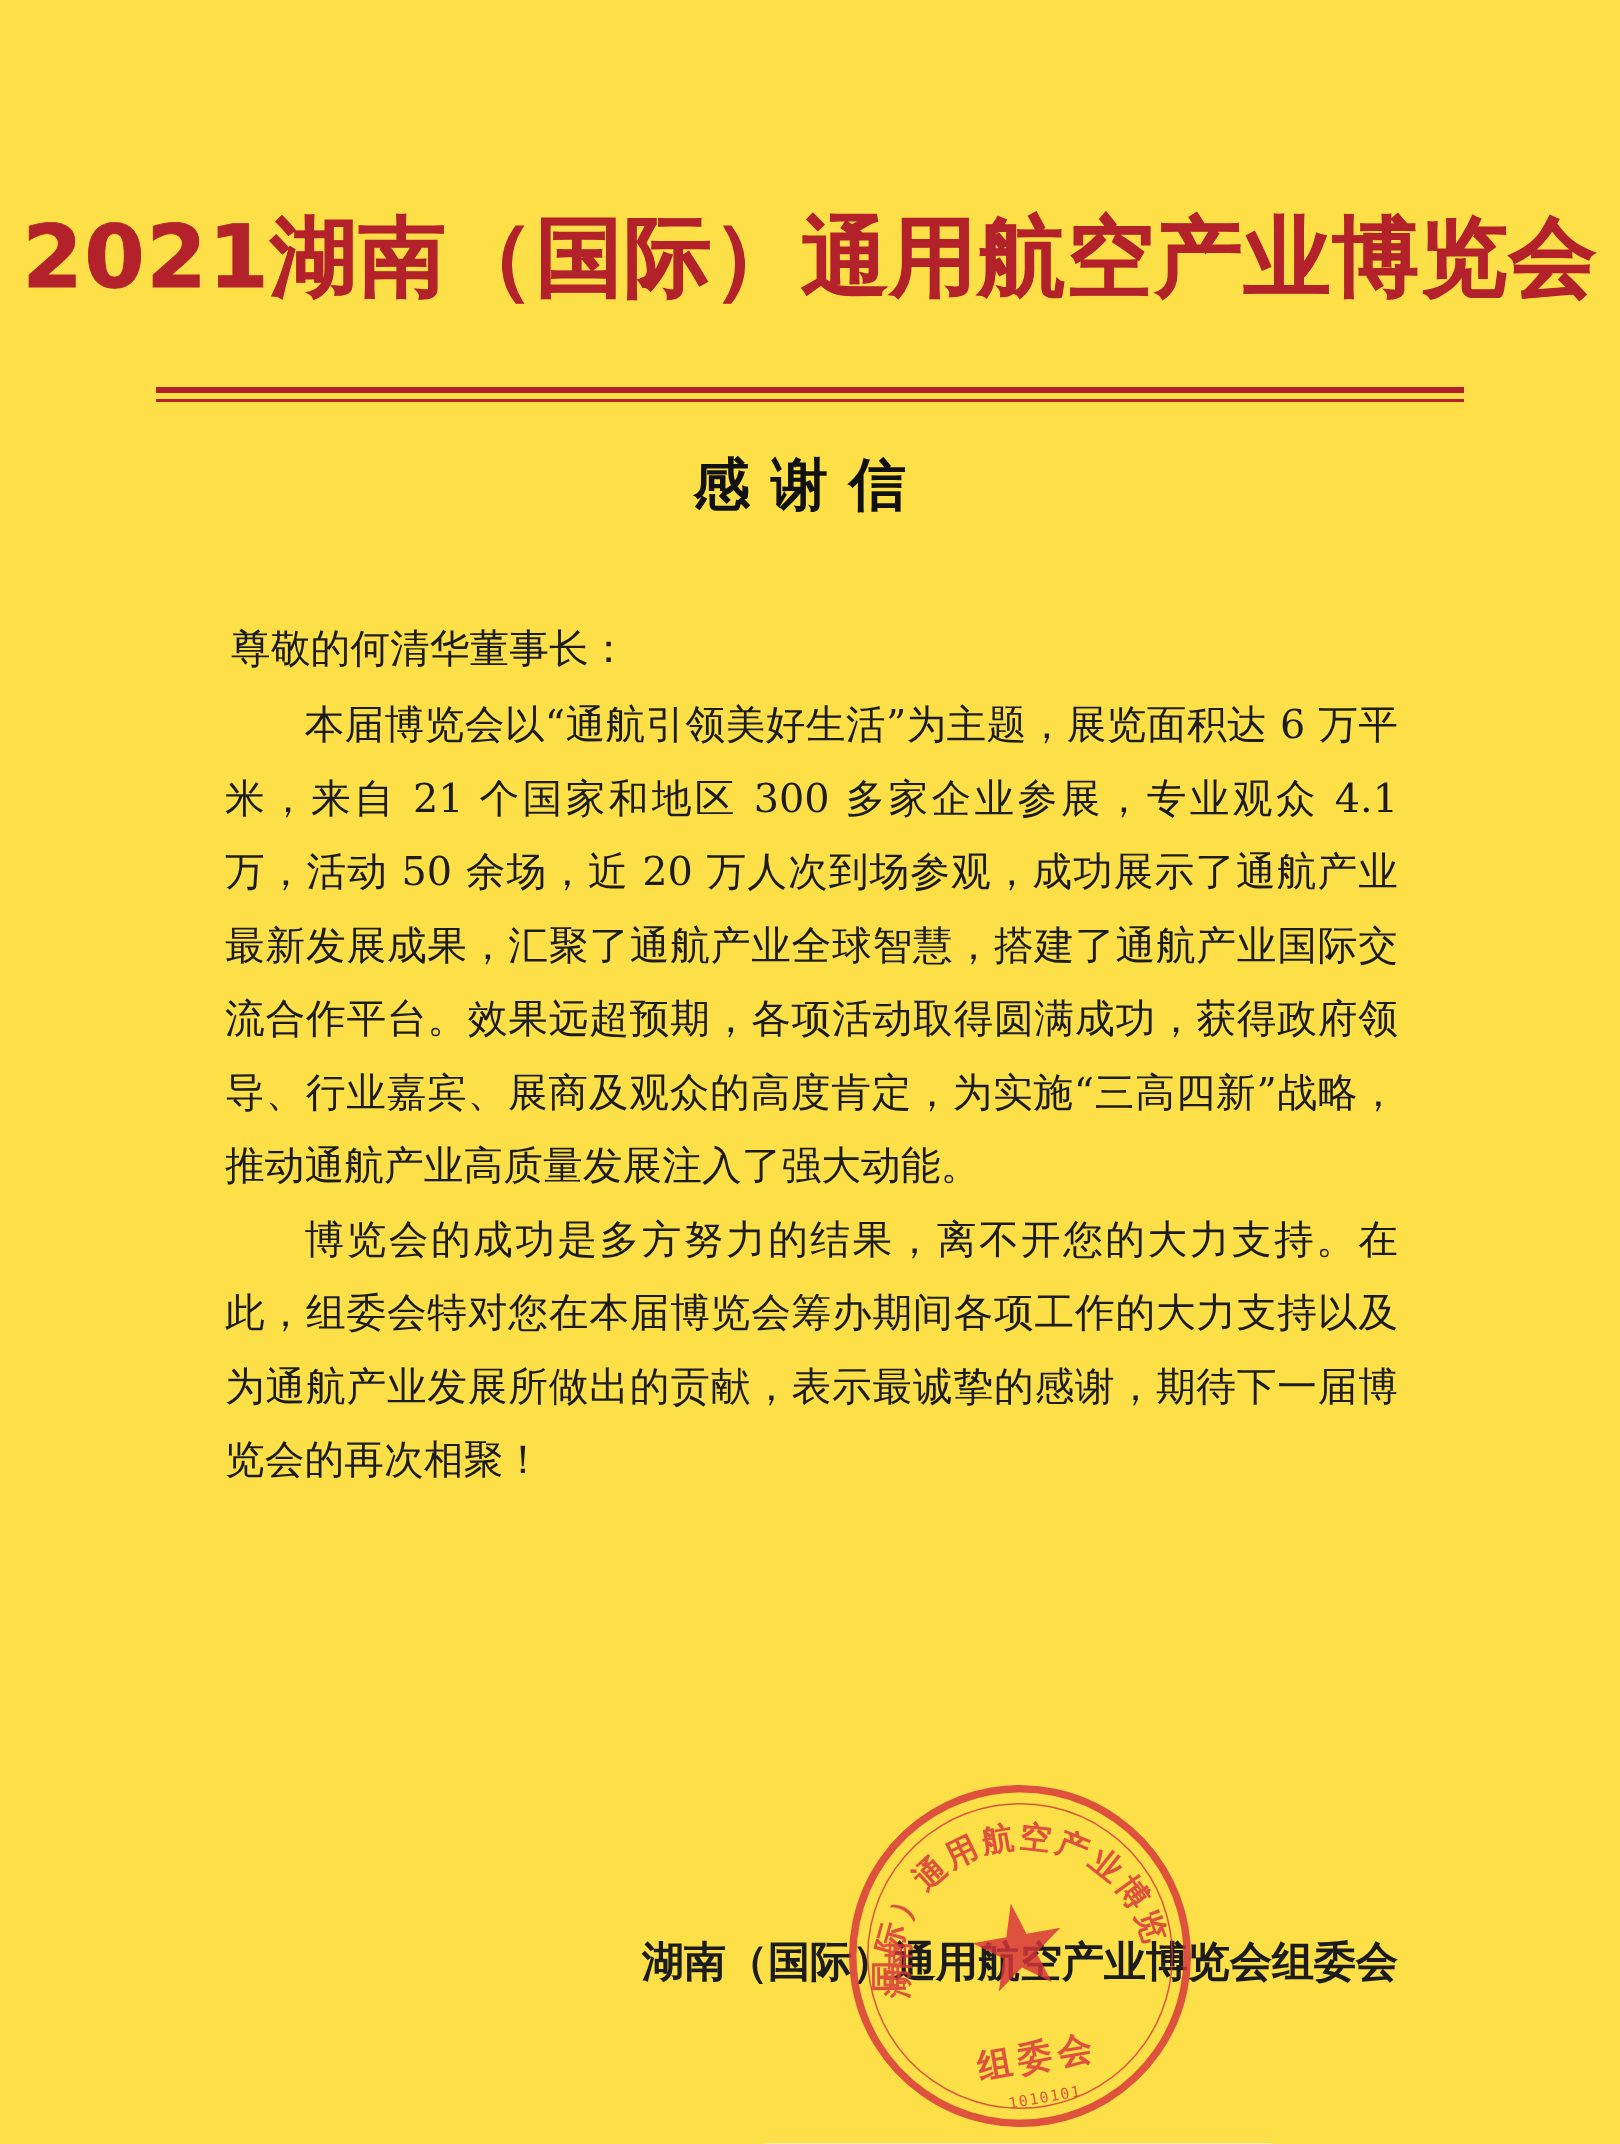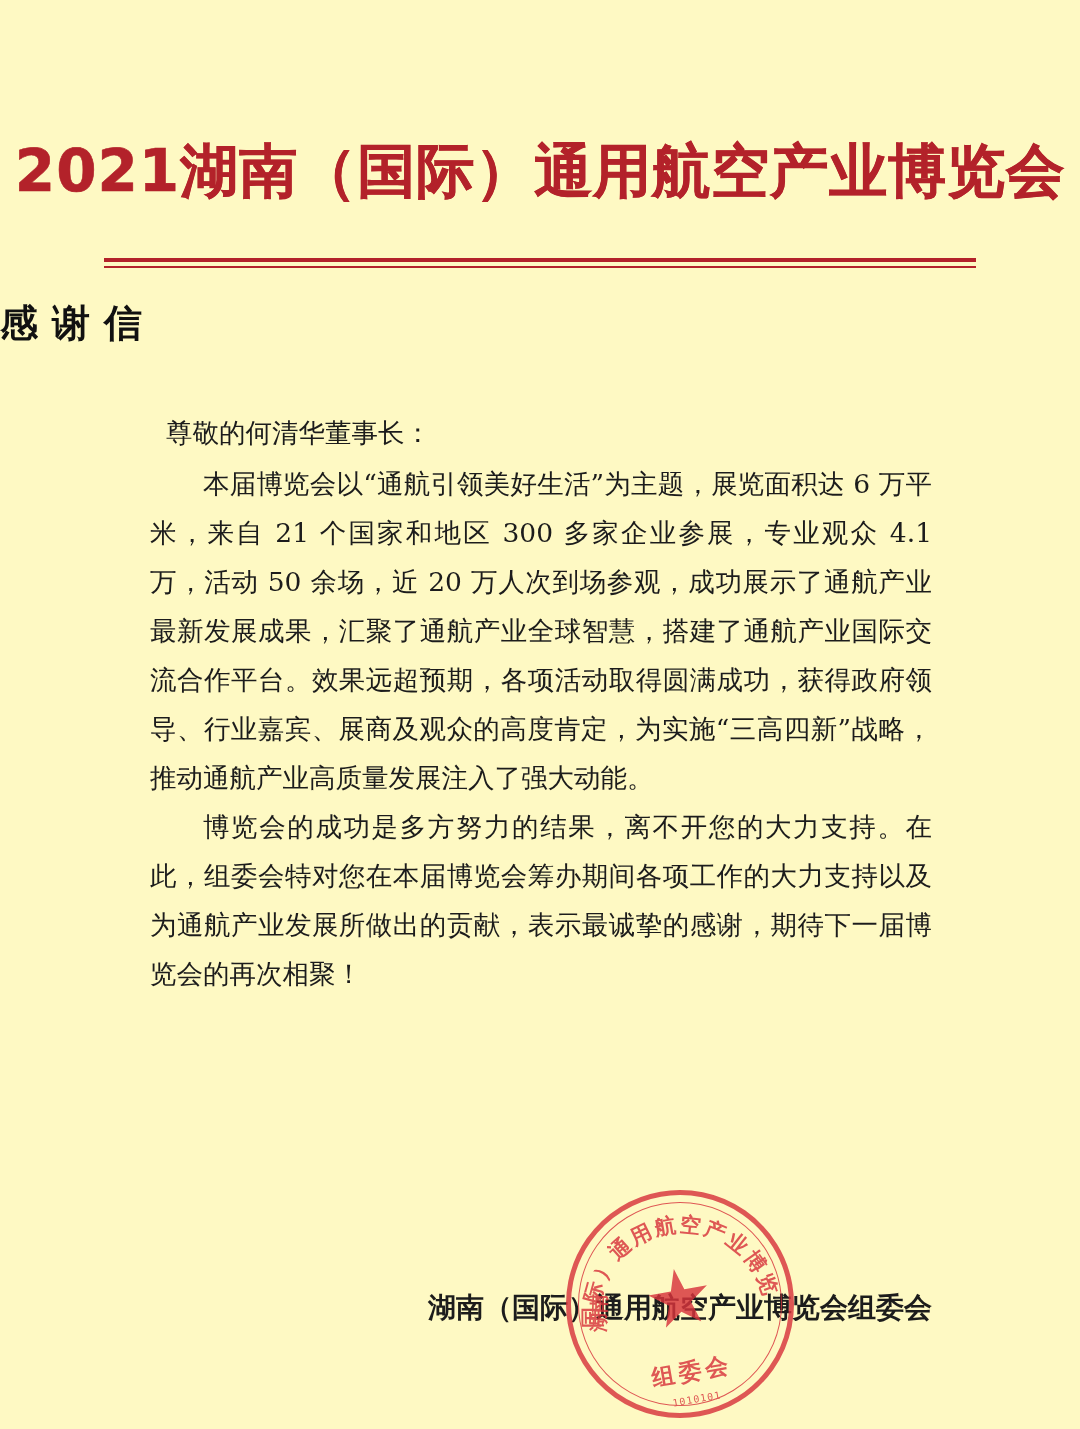--- a/index.html
+++ b/index.html
@@ -12,21 +12,21 @@
     height: 1429px;
     position: relative;
     overflow: hidden;
     font-family: "DejaVu Serif", "Liberation Serif", serif;
     color: #1a1a1a;
   }
 
   .page {
     position: absolute;
     inset: 0;
-    background: #fef9c3;
+    background: #fde047;
   }
 
   
   .letterhead {
     position: absolute;
     left: 0;
     right: 0;
     top: 140px;
     text-align: center;
   }
@@ -55,41 +55,42 @@
     background: #b3222a;
     margin-top: 4px;
   }
 
   
   .doc-title {
     position: absolute;
     left: 0;
     right: 0;
     top: 298px;
+    text-align: center;
     font-family: "DejaVu Sans", "Liberation Sans", sans-serif;
     font-weight: bold;
     font-size: 38px;
     letter-spacing: 14px;
     color: #111;
   }
 
   
   .body-block {
     position: absolute;
     left: 150px;
     width: 782px;
     top: 408px;
     font-size: 26.5px;
     line-height: 49px;
     text-align: justify;
     text-justify: inter-ideograph;
     color: #1c1c1c;
   }
   .salutation {
-    margin: 0 0 2px 16px;
+    margin: 0 0 2px 4px;
   }
   .para {
     margin: 0;
     text-indent: 2em;
   }
 
   
   .signature {
     position: absolute;
     right: 148px;

